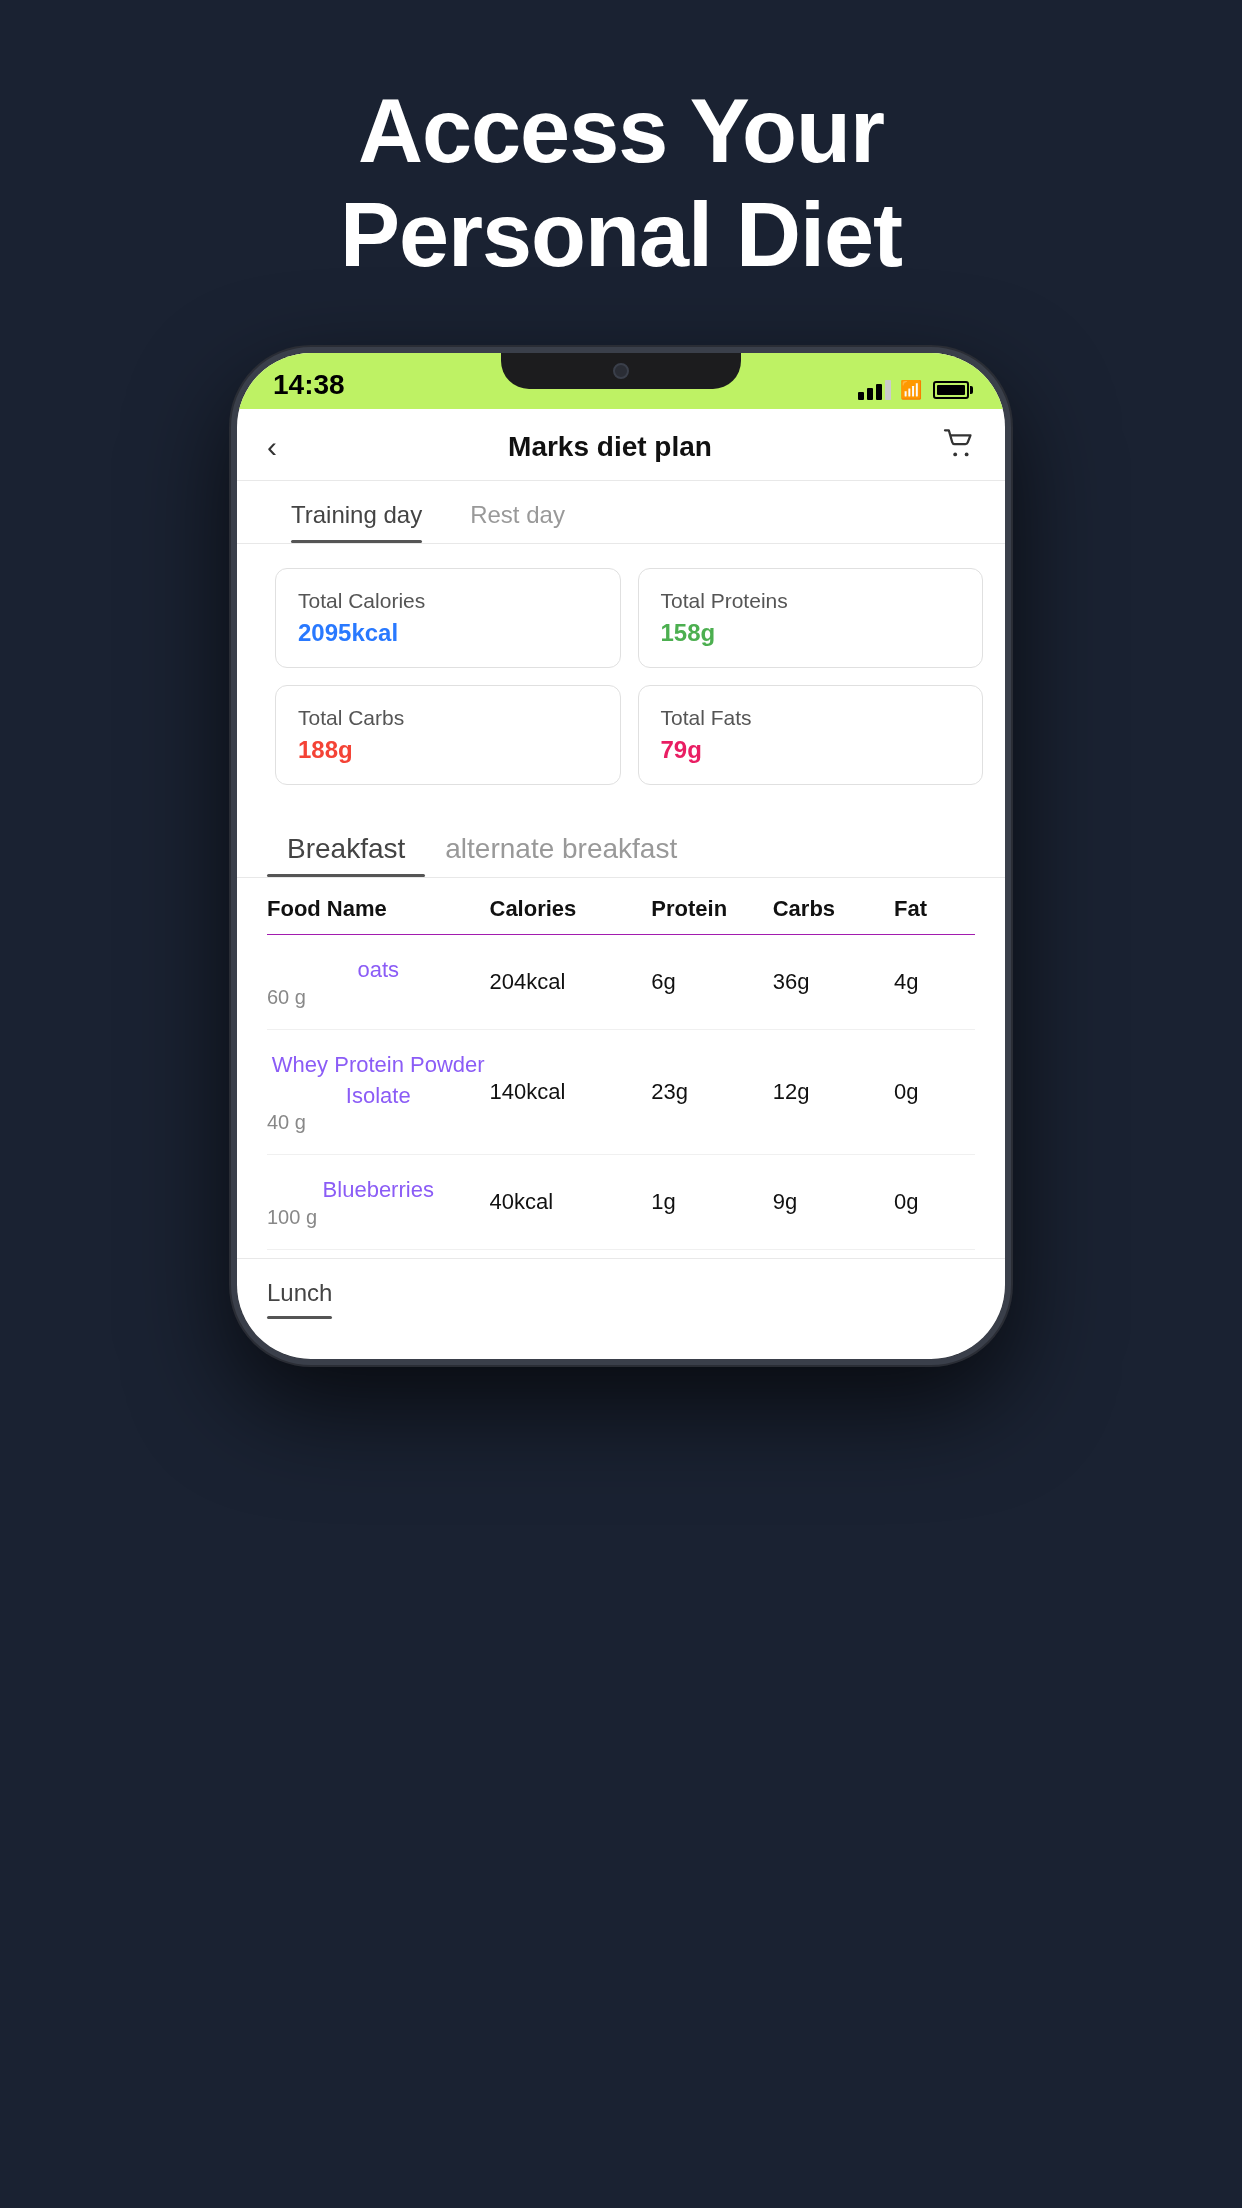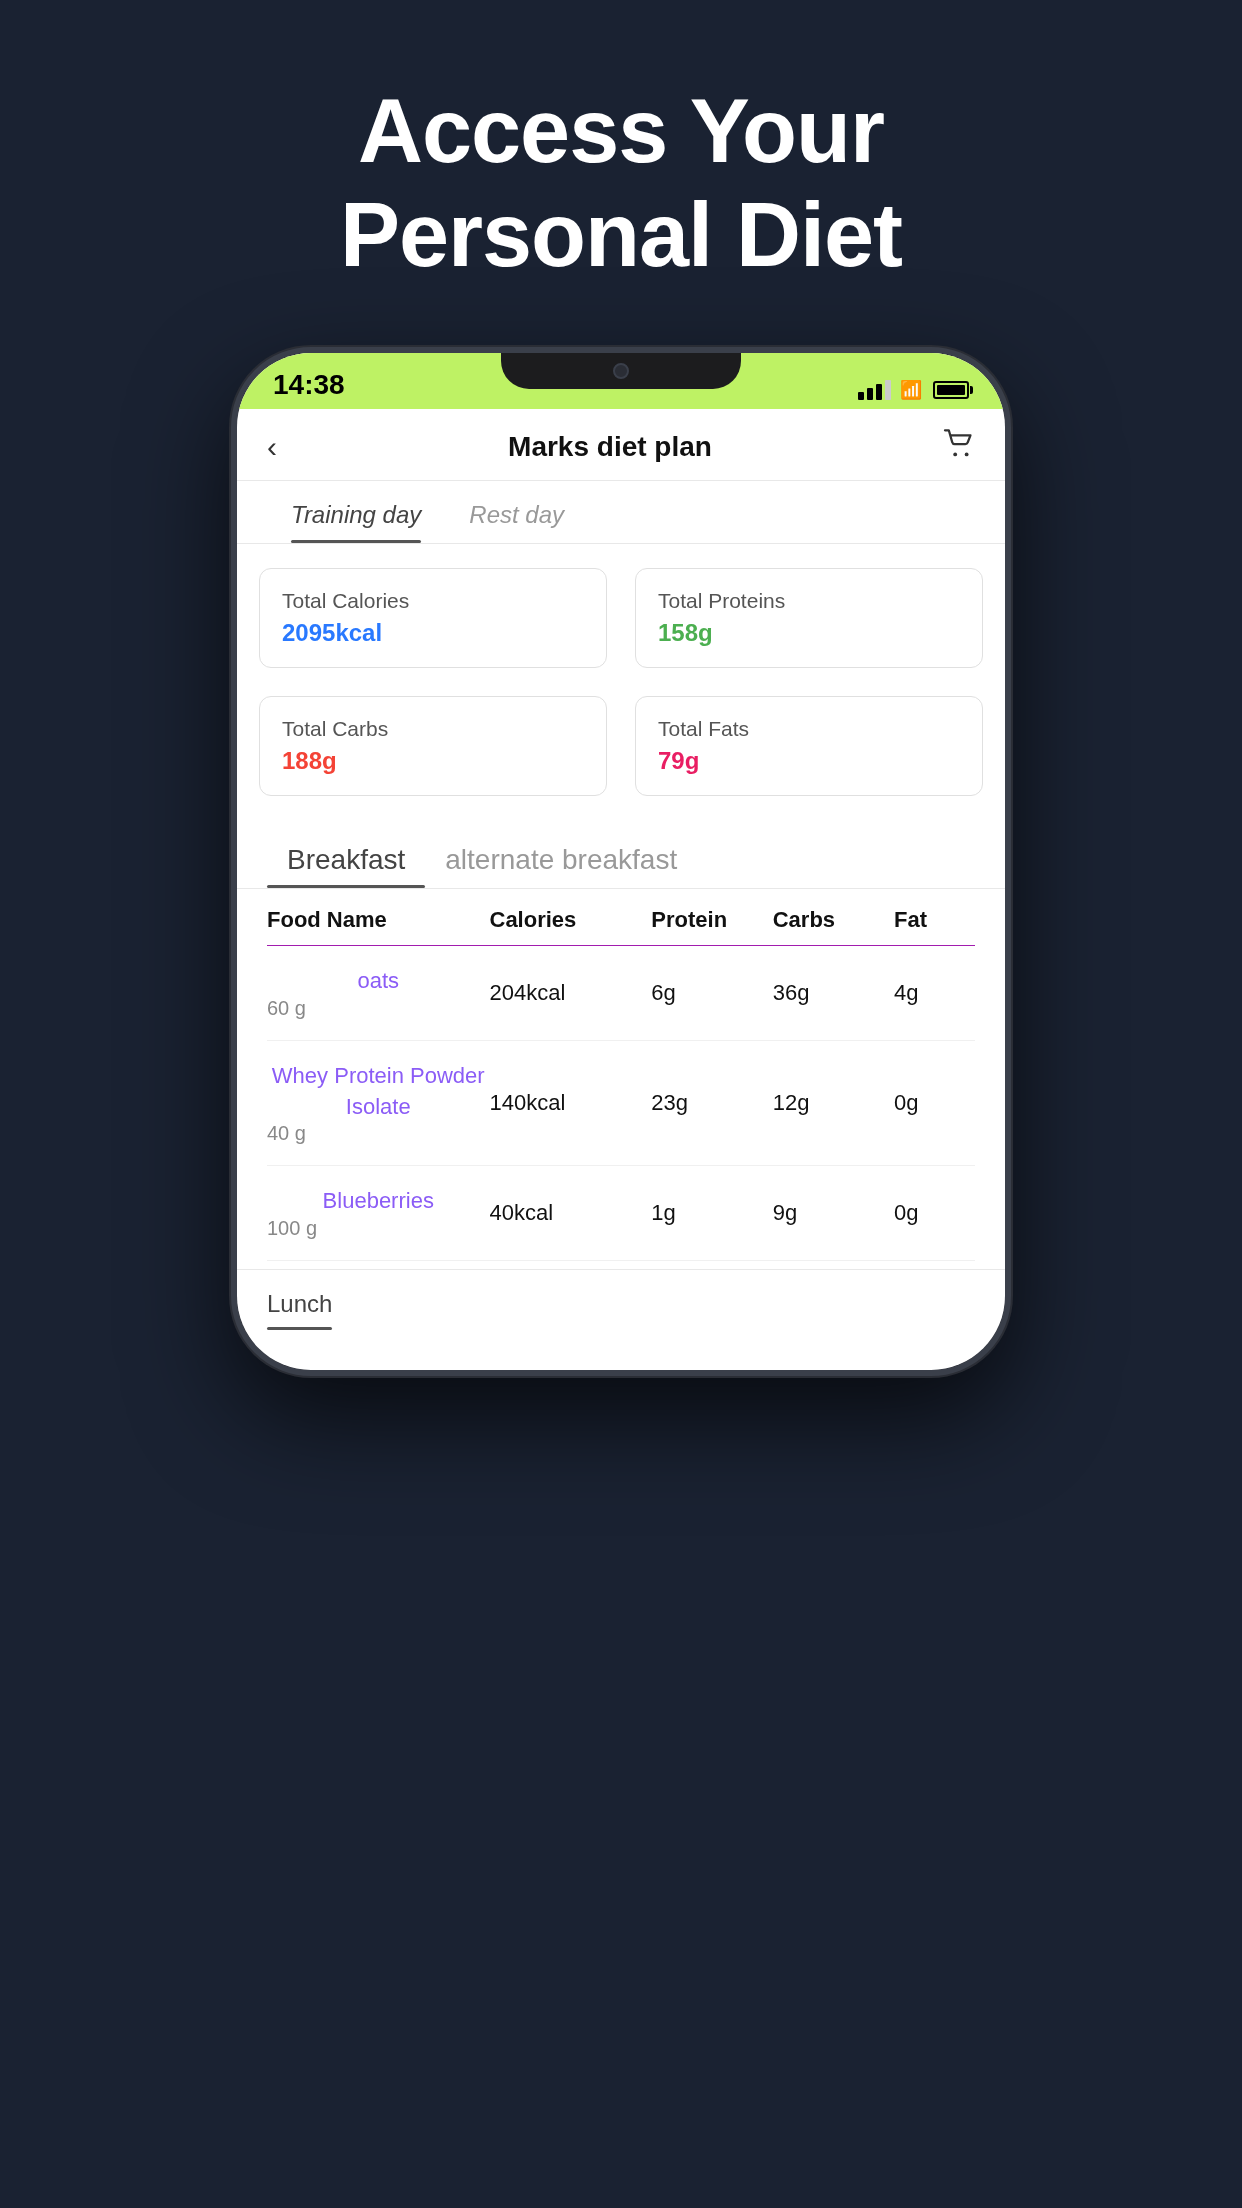--- a/index.html
+++ b/index.html
@@ -167,43 +167,43 @@
       display: flex;
       padding: 0 30px;
       border-bottom: 1px solid #e8e8e8;
     }
     .tab-item {
       padding: 20px 24px 14px;
       font-size: 24px;
       color: #999;
       cursor: pointer;
       position: relative;
-      font-style: italic;
     }
     .tab-item.active {
       color: #444;
       font-weight: 500;
     }
     .tab-item.active::after {
       content: '';
       position: absolute;
       bottom: 0;
       left: 24px;
       right: 24px;
       height: 3px;
       background: #555;
       border-radius: 2px;
     }
 
     
     .stats-grid {
       display: grid;
       grid-template-columns: 1fr 1fr;
-      gap: 28px;
+      gap: 17px;
       padding: 24px 22px;
+      margin-left: 16px;
     }
     .stat-card {
       border: 1.5px solid #e0e0e0;
       border-radius: 12px;
       padding: 20px 22px;
     }
     .stat-label {
       font-size: 21px;
       color: #555;
       margin-bottom: 6px;

